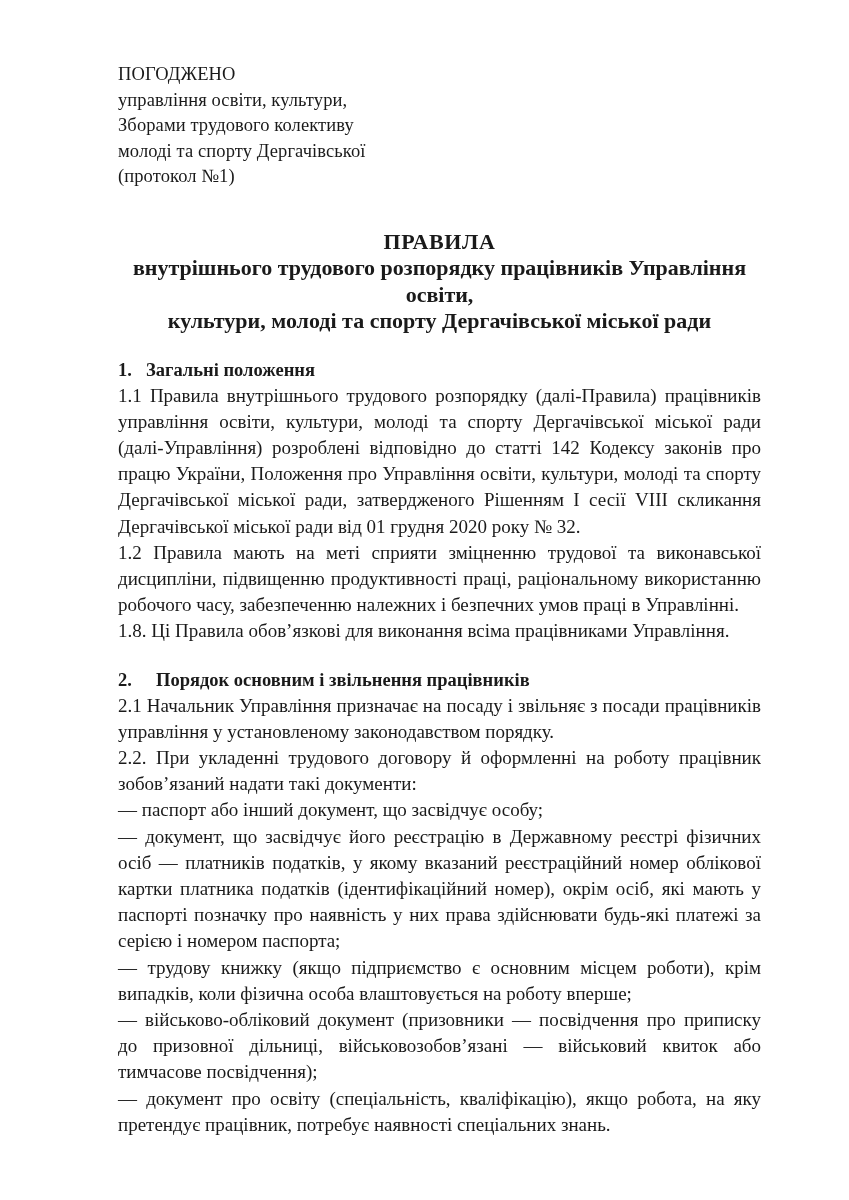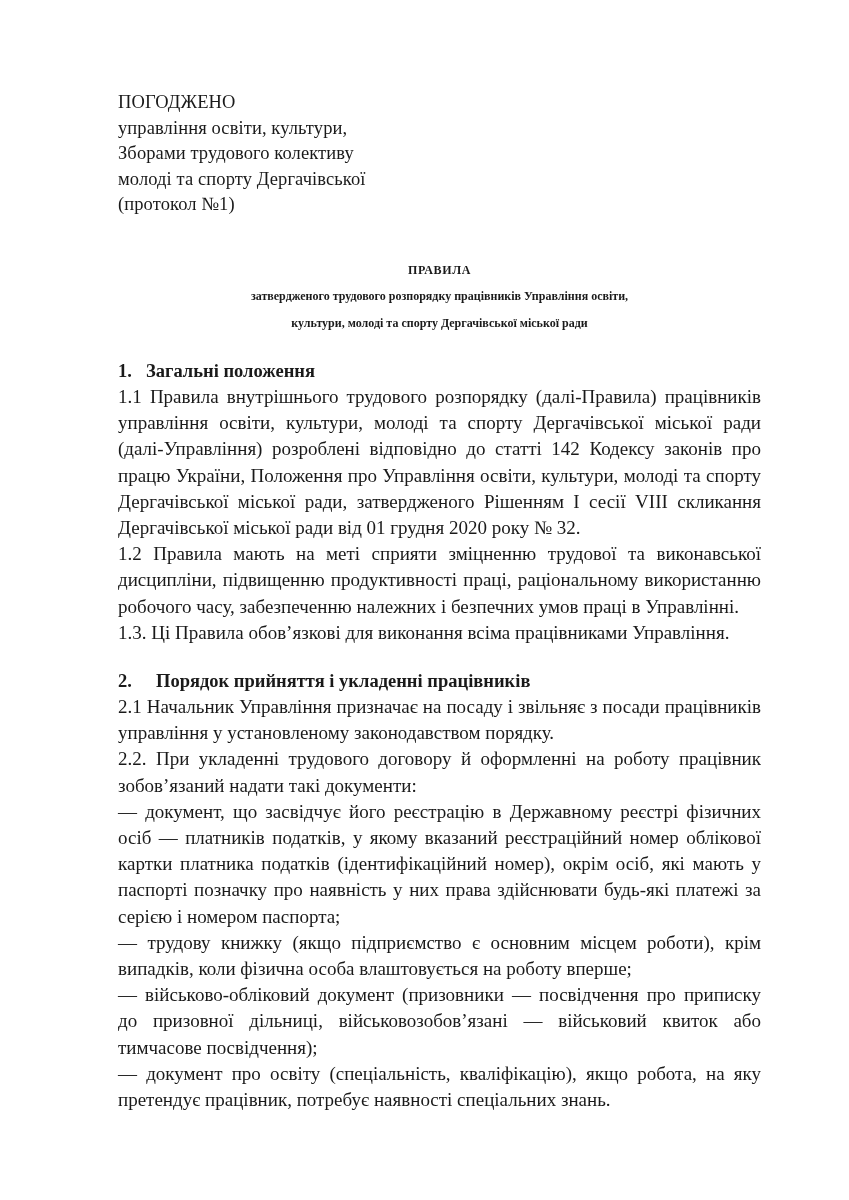--- a/index.html
+++ b/index.html
@@ -15,39 +15,39 @@
     position: relative;
     width: 849px;
     height: 1200px;
     background: #ffffff;
     overflow: hidden;
     box-sizing: border-box;
   }
   .content {
     position: absolute;
     left: 118px;
-    top: 90px;
+    top: 62px;
     width: 643px;
   }
 
   
   .approval {
     font-size: 18.5px;
     line-height: 25.5px;
     text-align: left;
     letter-spacing: 0.1px;
   }
   .approval div { white-space: pre; }
 
   
   .title-block {
     margin-top: 39px;
     text-align: center;
     font-weight: bold;
-    font-size: 12px;
+    font-size: 22px;
     line-height: 26.5px;
   }
   .title-main { letter-spacing: 0.6px; }
   .title-sub { }
 
   
   .section-heading {
     font-weight: bold;
     font-size: 18.5px;
     line-height: 26px;
@@ -80,38 +80,39 @@
     <div class="approval">
       <div>ПОГОДЖЕНО</div>
       <div>управління освіти, культури,</div>
       <div>Зборами трудового колективу</div>
       <div>молоді та спорту Дергачівської</div>
       <div>(протокол №1)</div>
     </div>
 
     <div class="title-block">
       <div class="title-main">ПРАВИЛА</div>
-      <div class="title-sub">затвердженого трудового розпорядку працівників Управління освіти,</div>
+      <div class="title-sub">внутрішнього трудового розпорядку працівників Управління освіти,</div>
       <div class="title-sub">культури, молоді та спорту Дергачівської міської ради</div>
     </div>
 
     <div class="section-heading s1">
       <span class="num">1.</span>
       <span>Загальні положення</span>
     </div>
     <p class="para">1.1 Правила внутрішнього трудового розпорядку (далі-Правила) працівників управління освіти, культури, молоді та спорту Дергачівської міської ради (далі-Управління) розроблені відповідно до статті 142 Кодексу законів про працю України, Положення про Управління освіти, культури, молоді та спорту Дергачівської міської ради, затвердженого Рішенням І сесії VIII скликання Дергачівської міської ради від 01 грудня 2020 року № 32.</p>
     <p class="para">1.2 Правила мають на меті сприяти зміцненню трудової та виконавської дисципліни, підвищенню продуктивності праці, раціональному використанню робочого часу, забезпеченню належних і безпечних умов праці в Управлінні.</p>
-    <p class="para nojustify">1.3. Ці Правила обов’язкові для виконання всіма працівниками Управління.</p>
+    <p class="para nojustify">1.8. Ці Правила обов’язкові для виконання всіма працівниками Управління.</p>
 
     <div class="section-heading s2">
       <span class="num">2.</span>
-      <span>Порядок прийняття і укладенні працівників</span>
+      <span>Порядок основним і звільнення працівників</span>
     </div>
     <p class="para">2.1 Начальник Управління призначає на посаду і звільняє з посади працівників управління у установленому законодавством порядку.</p>
     <p class="para">2.2. При укладенні трудового договору й оформленні на роботу працівник зобов’язаний надати такі документи:</p>
 
+    <p class="para nojustify">— паспорт або інший документ, що засвідчує особу;</p>
     <p class="para">— документ, що засвідчує його реєстрацію в Державному реєстрі фізичних осіб — платників податків, у якому вказаний реєстраційний номер облікової картки платника податків (ідентифікаційний номер), окрім осіб, які мають у паспорті позначку про наявність у них права здійснювати будь-які платежі за серією і номером паспорта;</p>
     <p class="para">— трудову книжку (якщо підприємство є основним місцем роботи), крім випадків, коли фізична особа влаштовується на роботу вперше;</p>
     <p class="para">— військово-обліковий документ (призовники — посвідчення про приписку до призовної дільниці, військовозобов’язані — військовий квиток або тимчасове посвідчення);</p>
     <p class="para">— документ про освіту (спеціальність, кваліфікацію), якщо робота, на яку претендує працівник, потребує наявності спеціальних знань.</p>
 
   </div>
 </div>
 
 </body></html>

